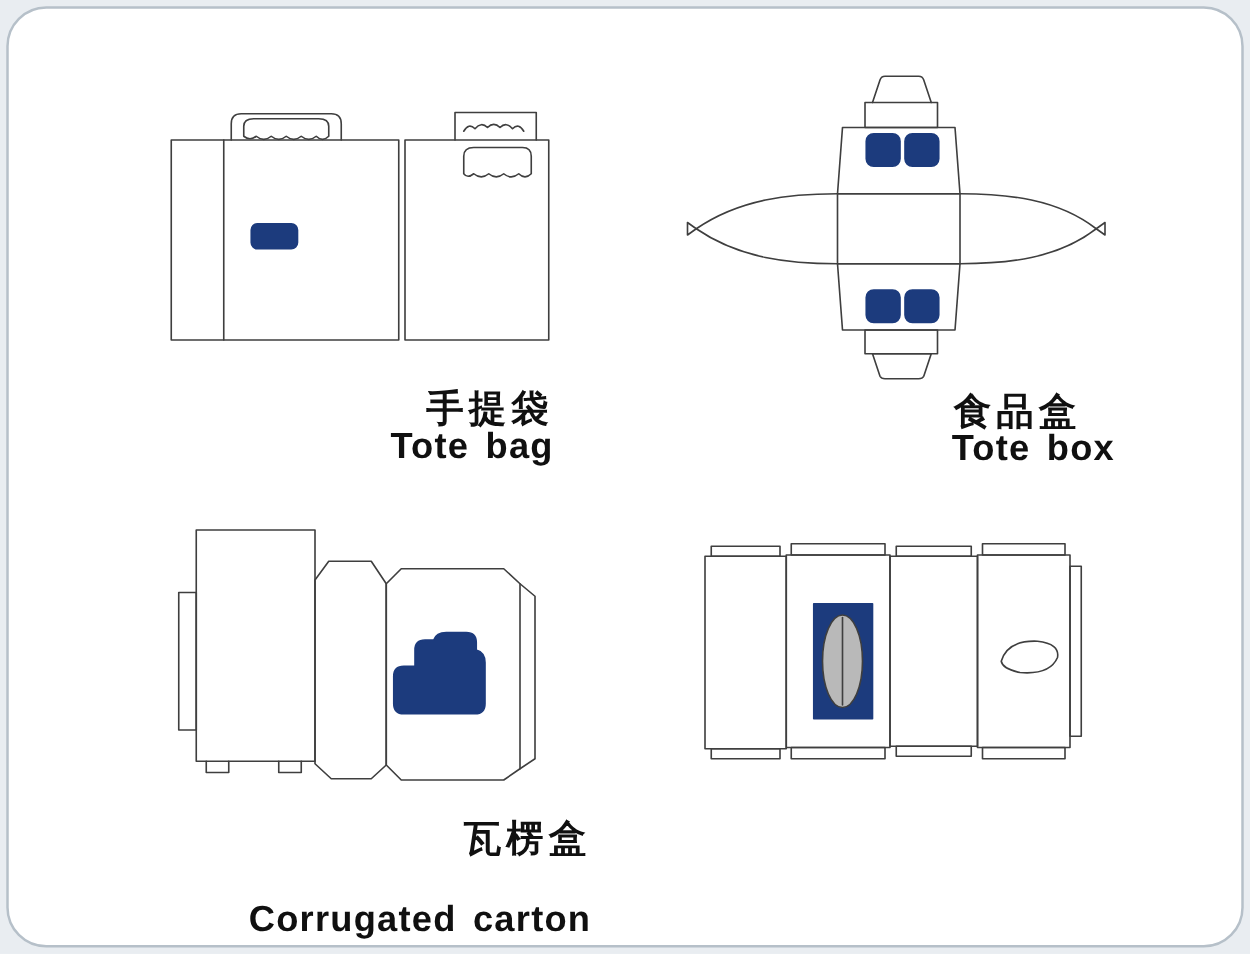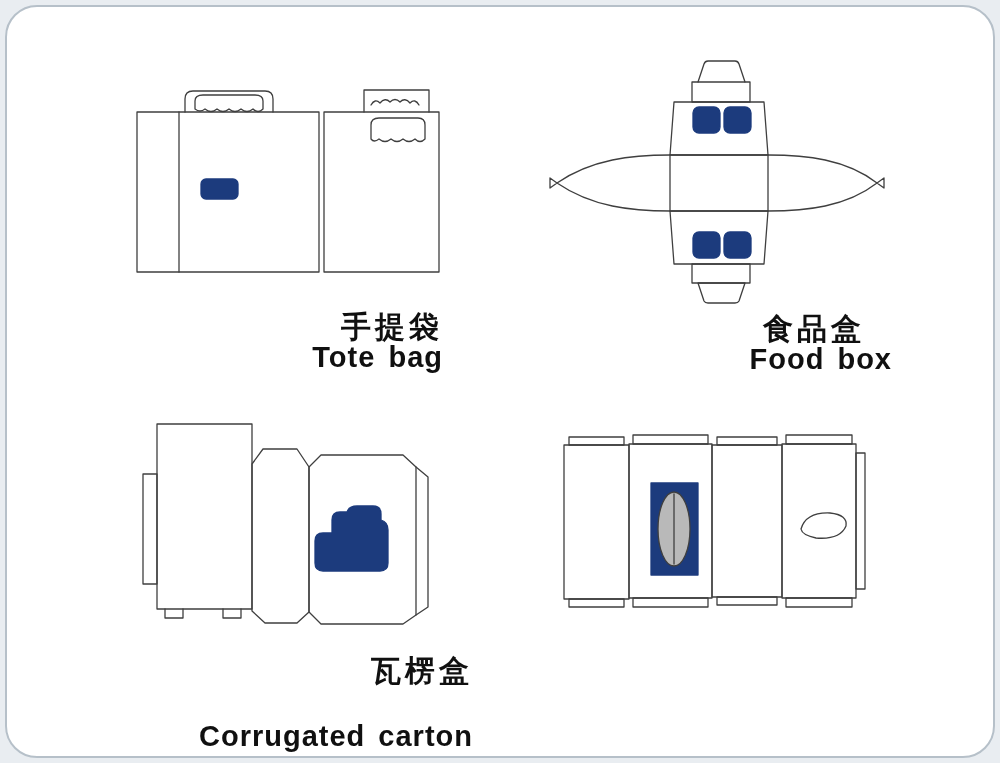--- a/index.html
+++ b/index.html
@@ -112,21 +112,21 @@
         <path d="M330,128 L337,123 L337,133 Z"></path>
 
         <path d="M123,156 L221,156 L217,209 L127,209 Z"></path>
         <rect class="fill-blue" x="146" y="177" width="27" height="26" rx="6"></rect>
         <rect class="fill-blue" x="177" y="177" width="27" height="26" rx="6"></rect>
         <rect x="145" y="209" width="58" height="19"></rect>
         <path d="M151,228 L198,228 L192,246 Q191,248 188,248 L161,248 Q158,248 157,246 Z"></path>
       </svg>
     </div>
     <div class="label label-zh" style="left:518px;top:302px;width:340px;">食品盒</div>
-    <div class="label label-en" style="left:545px;top:336px;width:340px;">Food box</div>
+    <div class="label label-en" style="left:545px;top:336px;width:340px;">Tote box</div>
 
     <div class="figure" style="left:128px;top:412px;width:310px;height:210px;">
       <svg class="dieline" viewBox="0 0 310 210" width="310" height="210">
 
         <rect x="8" y="55" width="14" height="110"></rect>
 
         <rect x="22" y="5" width="95" height="185"></rect>
         <path d="M30,190 L30,199 L48,199 L48,190"></path>
         <path d="M88,190 L88,199 L106,199 L106,190"></path>
 

